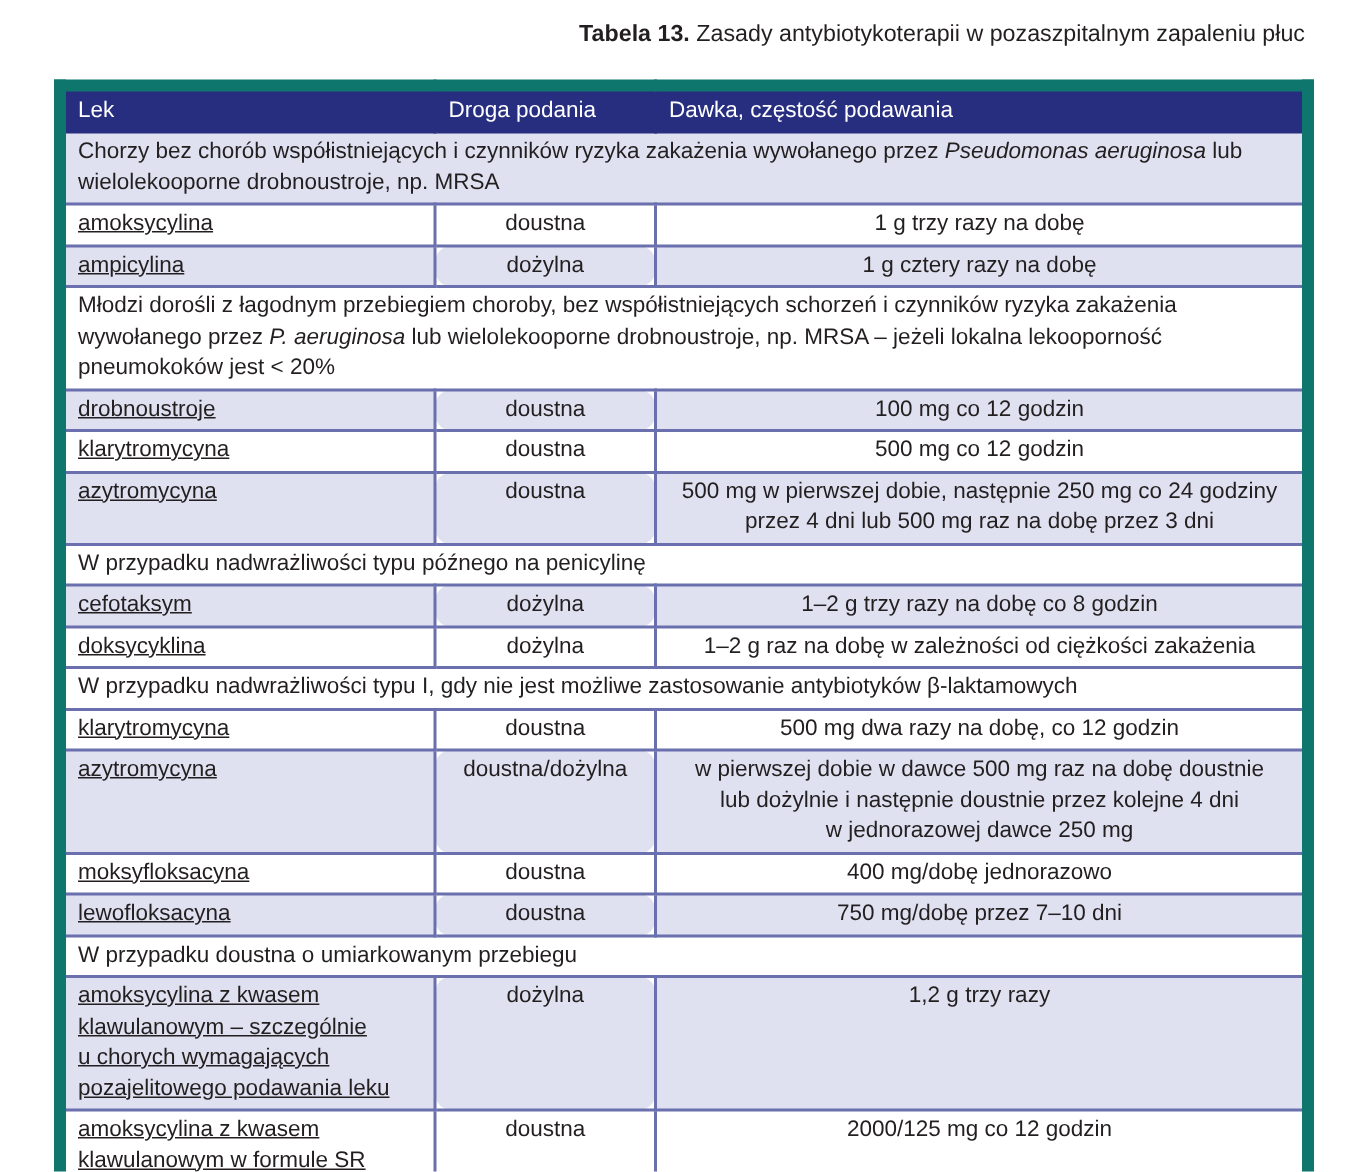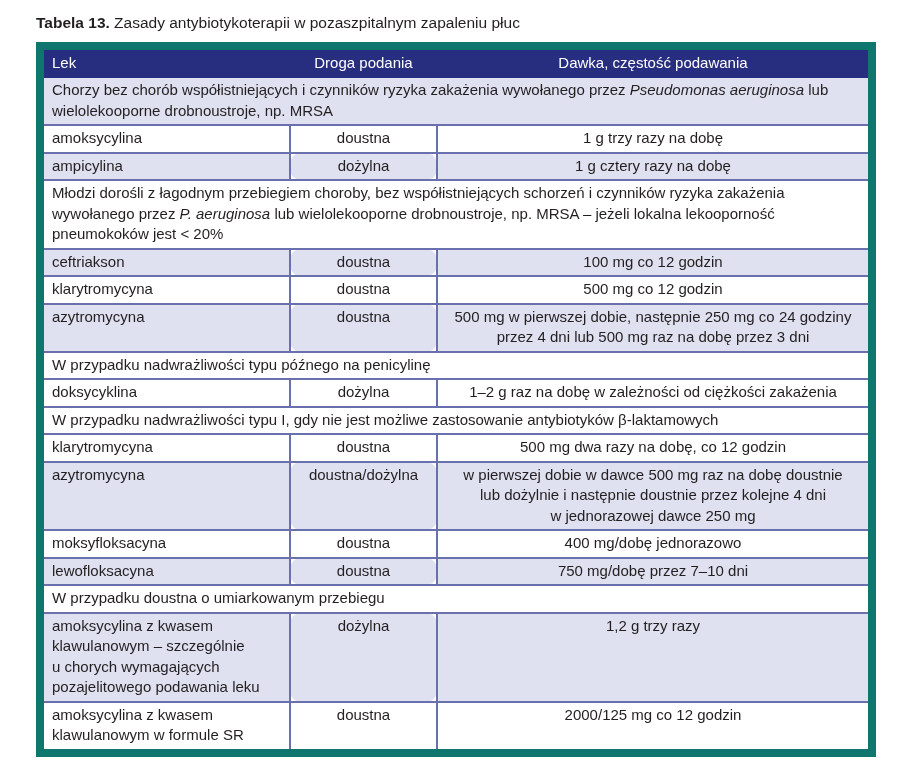--- a/index.html
+++ b/index.html
@@ -11,23 +11,24 @@
     font-family: "Liberation Sans", sans-serif;
     color: #231f20;
     -webkit-font-smoothing: antialiased;
   }
   .page {
     width: 900px;
     height: 781px;
     overflow: hidden;
   }
   .title {
-    margin: 13px 30px 9px 36px;
+    margin: 13px 30px 20px 36px;
     font-size: 15.5px;
     line-height: 20px;
+    text-align: right;
   }
   .title .bold { font-weight: bold; }
   table.tbl {
     border-collapse: collapse;
     table-layout: fixed;
     width: 832px;
     margin-left: 36px;
     border: 8px solid #0f766e;
     font-size: 15px;
   }
@@ -37,32 +38,32 @@
   table.tbl th {
     background: #272e80;
     color: #ffffff;
     font-weight: 400;
     font-size: 15px;
     padding: 3px 8px 4px 8px;
     border: 2px solid #272e80;
     line-height: 19px;
   }
   table.tbl th.h-lek { text-align: left; }
-  table.tbl th.h-droga, table.tbl th.h-dawka { text-align: center; }
+  table.tbl th.h-droga, table.tbl th.h-dawka { text-align: left; }
   table.tbl td {
     border: 2px solid #6a6fae;
     padding: 2px 8px 3px 8px;
     vertical-align: top;
     line-height: 20.5px;
     white-space: pre-line;
   }
   tr.lavender td { background: #dfe0f0; }
   tr.white td { background: #ffffff; }
   td.section-cell { text-align: left; }
-  td.lek-cell { text-align: left; }
+  td.lek-cell { text-align: left; text-decoration: underline; }
   td.droga-cell { text-align: center; border-radius: 11px; }
   td.dawka-cell { text-align: center; }
   td.section-cell i { font-style: italic; }
 </style>
 </head>
 <body>
 
 <div class="page">
   <p class="title"><span class="bold">Tabela 13.</span><span> Zasady antybiotykoterapii w pozaszpitalnym zapaleniu płuc</span></p>
 
@@ -90,37 +91,42 @@
         </tr>
         <tr class="lavender">
           <td class="lek-cell">ampicylina</td>
           <td class="droga-cell">dożylna</td>
           <td class="dawka-cell">1 g cztery razy na dobę</td>
         </tr>
         <tr class="white">
           <td colspan="3" class="section-cell"><span>Młodzi dorośli z łagodnym przebiegiem choroby, bez współistniejących schorzeń i czynników ryzyka zakażenia wywołanego przez </span><i>P. aeruginosa</i><span> lub wielolekooporne drobnoustroje, np. MRSA – jeżeli lokalna lekooporność pneumokoków jest &lt; 20%</span></td>
         </tr>
         <tr class="lavender">
-          <td class="lek-cell">ceftriakson</td>
+          <td class="lek-cell">drobnoustroje</td>
           <td class="droga-cell">doustna</td>
           <td class="dawka-cell">100 mg co 12 godzin</td>
         </tr>
         <tr class="white">
           <td class="lek-cell">klarytromycyna</td>
           <td class="droga-cell">doustna</td>
           <td class="dawka-cell">500 mg co 12 godzin</td>
         </tr>
         <tr class="lavender">
           <td class="lek-cell">azytromycyna</td>
           <td class="droga-cell">doustna</td>
           <td class="dawka-cell">500 mg w pierwszej dobie, następnie 250 mg co 24 godziny
 przez 4 dni lub 500 mg raz na dobę przez 3 dni</td>
         </tr>
         <tr class="white">
           <td colspan="3" class="section-cell"><span>W przypadku nadwrażliwości typu późnego na penicylinę</span></td>
+        </tr>
+        <tr class="lavender">
+          <td class="lek-cell">cefotaksym</td>
+          <td class="droga-cell">dożylna</td>
+          <td class="dawka-cell">1–2 g trzy razy na dobę co 8 godzin</td>
         </tr>
         <tr class="white">
           <td class="lek-cell">doksycyklina</td>
           <td class="droga-cell">dożylna</td>
           <td class="dawka-cell">1–2 g raz na dobę w zależności od ciężkości zakażenia</td>
         </tr>
         <tr class="white">
           <td colspan="3" class="section-cell"><span>W przypadku nadwrażliwości typu I, gdy nie jest możliwe zastosowanie antybiotyków β-laktamowych</span></td>
         </tr>
         <tr class="white">

